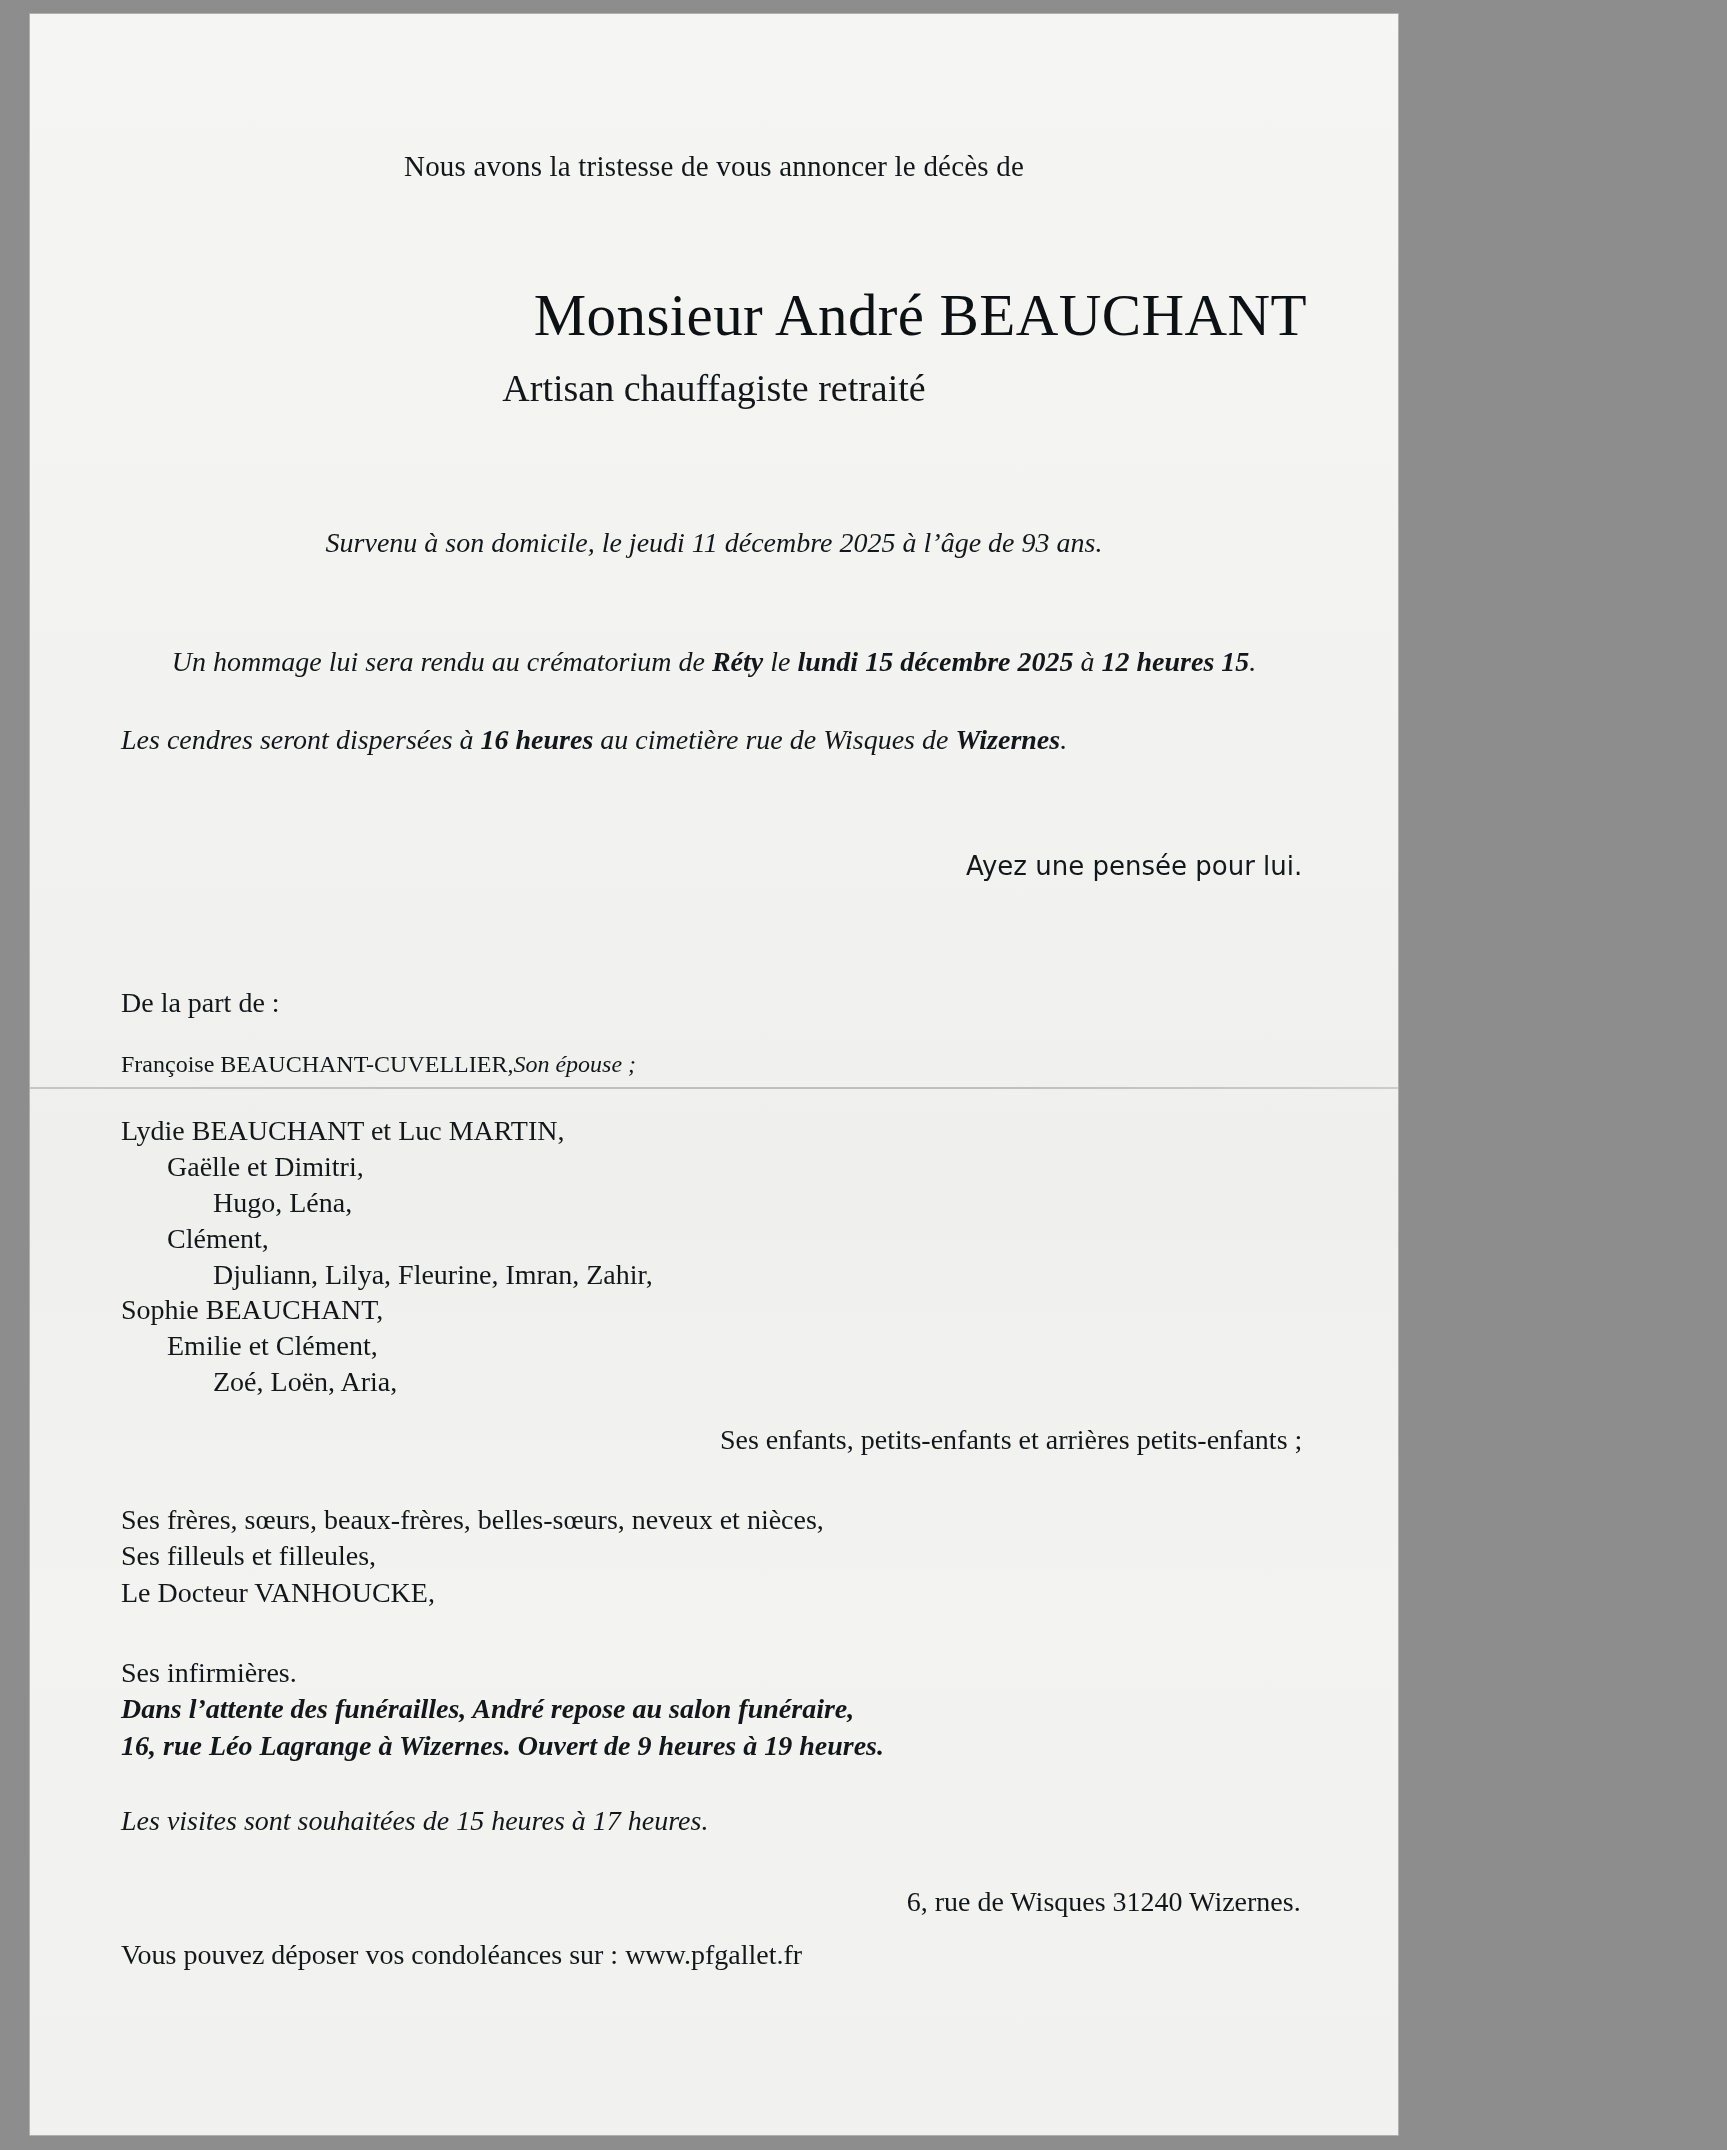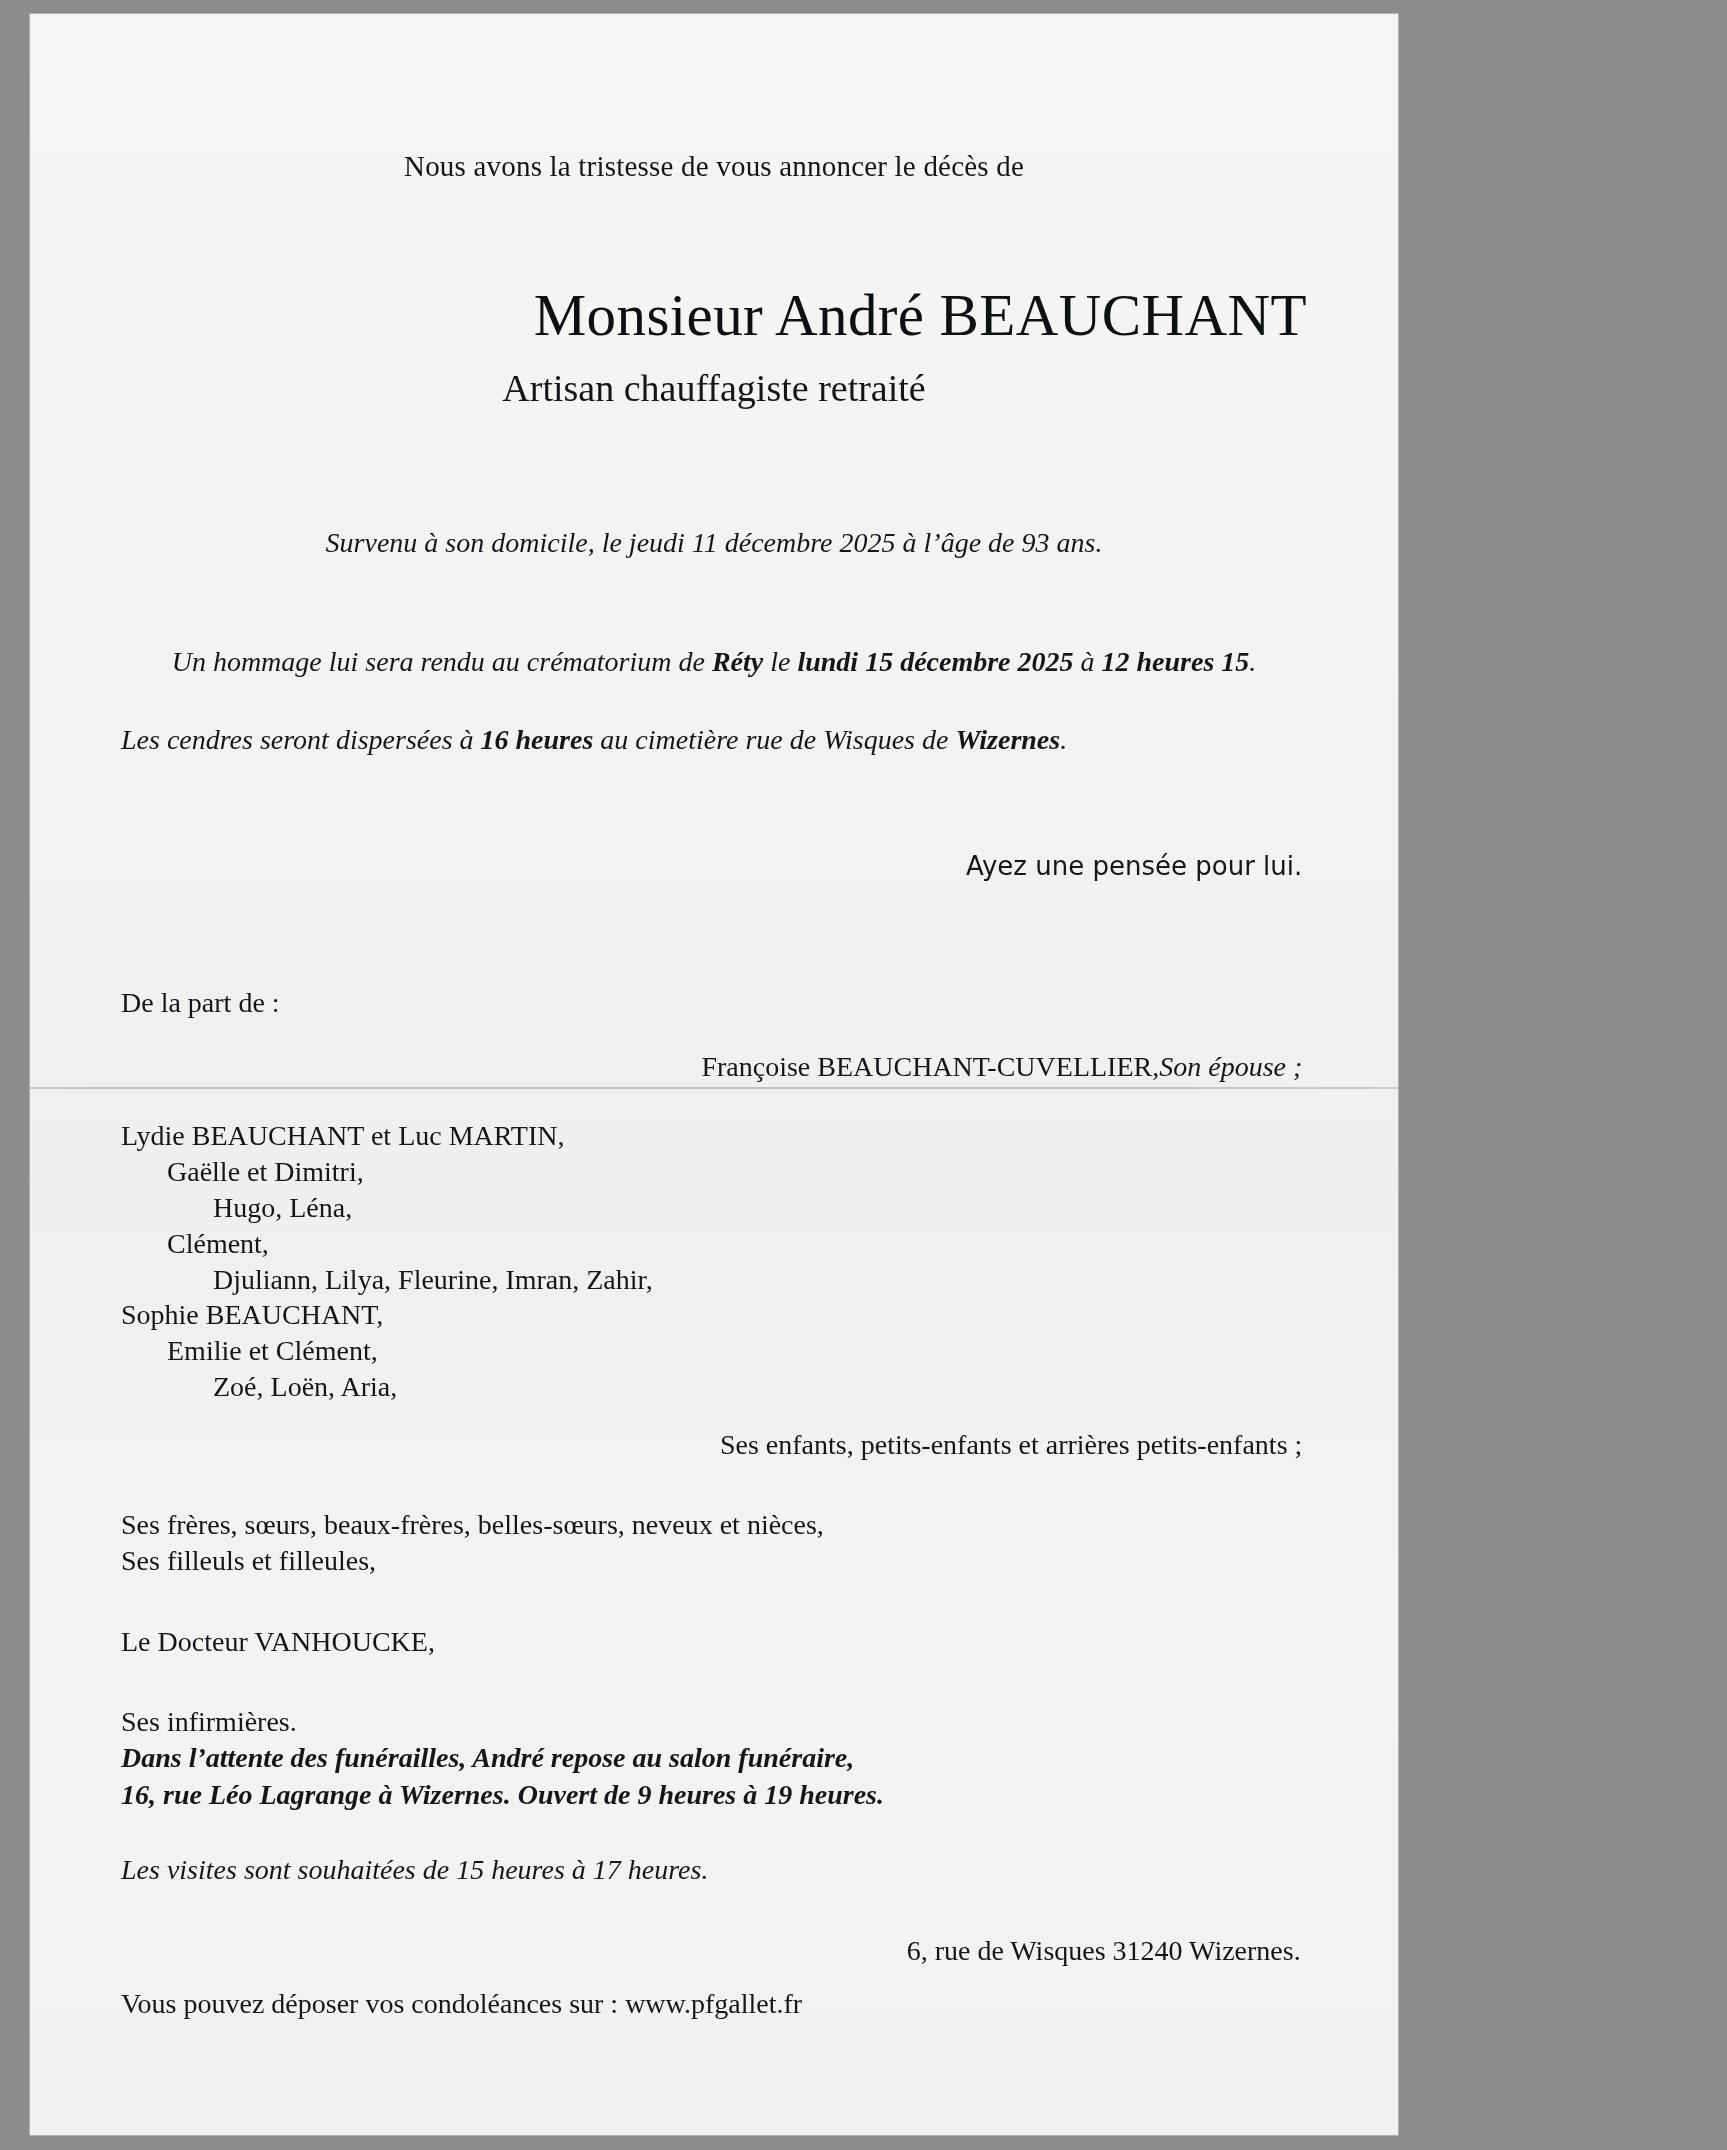--- a/index.html
+++ b/index.html
@@ -97,23 +97,23 @@
     color: #14171a;
   }
 
   .from-label {
     font-size: 28px;
     margin-top: 106px;
     color: #14171a;
   }
   .row {
     display: flex;
-    justify-content: flex-end;
+    justify-content: flex-start;
     align-items: baseline;
-    font-size: 28px;
+    font-size: 24px;
     color: #14171a;
   }
   .spouse-row { margin-top: 32px; }
   .rel-label {
     font-style: italic;
     padding-right: 4.7px;
   }
   .family {
     margin-top: 35px;
     font-size: 28px;
@@ -129,21 +129,21 @@
     margin-top: 24px;
     padding-right: 4.7px;
     color: #14171a;
   }
   .block {
     font-size: 28px;
     line-height: 1.3;
     color: #14171a;
   }
   .siblings { margin-top: 46px; }
-  .doctor { margin-top: 44px; }
+  .doctor { }
   .nurses { margin-top: 44px; }
 
   .repose {
     font-style: italic;
     font-size: 28px;
     line-height: 1.32;
     color: #14171a;
     font-weight: bold;
   }
   .visits {

